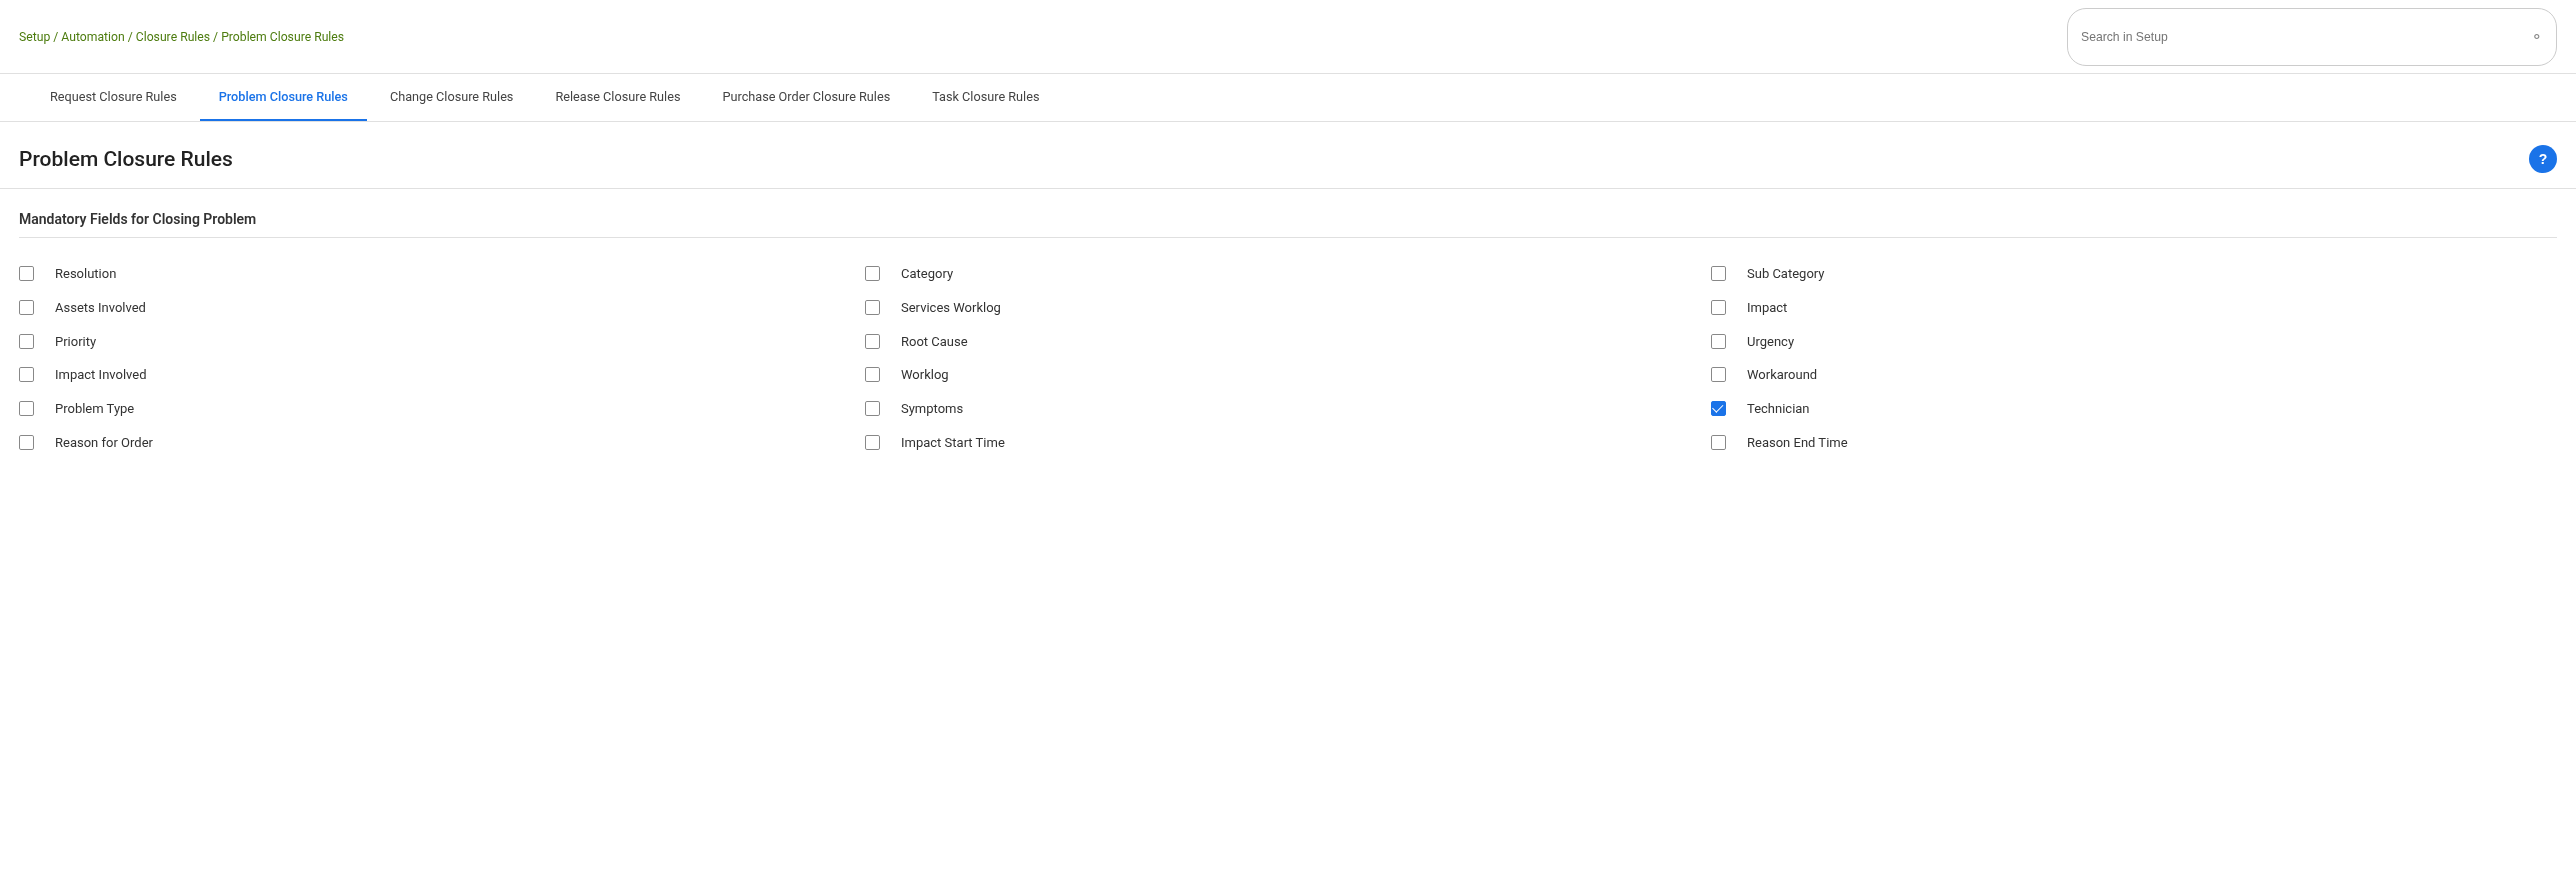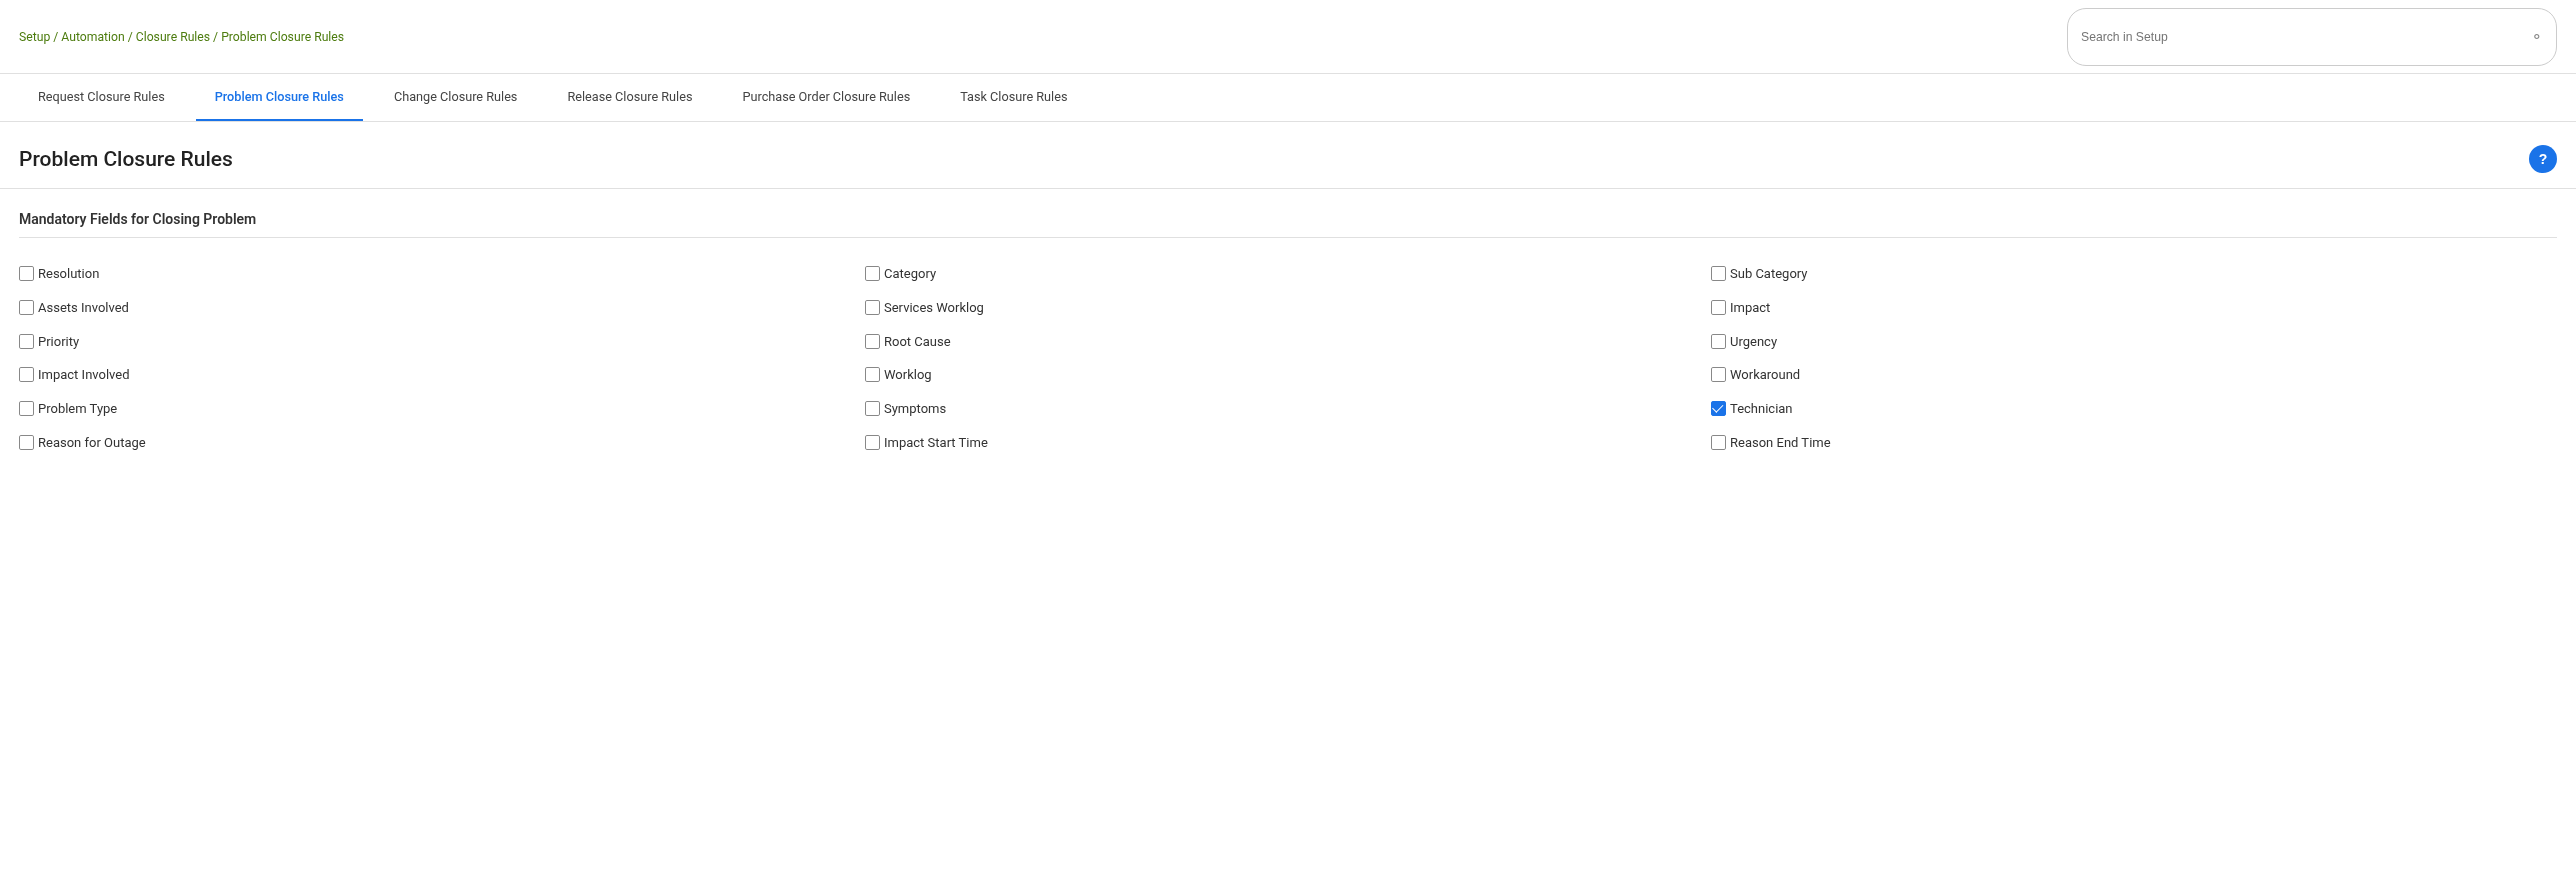--- a/index.html
+++ b/index.html
@@ -49,23 +49,23 @@
 
     .search-icon {
       color: #888;
       font-size: 15px;
       margin-left: 7.5px;
     }
 
     .tabs-bar {
       display: flex;
       align-items: flex-start;
-      padding: 0 19px;
-      border-bottom: 0.9px solid #e0e0e0;
-      gap: 12px;
+      padding: 0 31px;
+      border-bottom: 0.9px solid #e0e0e0;
+      gap: 4px;
     }
 
     .tab-item {
       padding: 15px 19px;
       font-size: 12.7px;
       color: #444;
       cursor: pointer;
       border-bottom: 2.8px solid transparent;
       white-space: nowrap;
     }
@@ -126,21 +126,21 @@
 
     .field-col {
       display: flex;
       flex-direction: column;
       gap: 0;
     }
 
     .field-item {
       display: flex;
       align-items: center;
-      gap: 4px;
+      gap: 21px;
       padding: 9.4px 0;
     }
 
     .checkbox {
       width: 15px;
       height: 15px;
       border: 1.9px solid #888;
       border-radius: 1.9px;
       cursor: pointer;
       appearance: none;
@@ -217,21 +217,21 @@
         <div class="field-item">
           <input type="checkbox" class="checkbox" style="">
           <span class="field-label">Impact Involved</span>
         </div>
         <div class="field-item">
           <input type="checkbox" class="checkbox" style="">
           <span class="field-label">Problem Type</span>
         </div>
         <div class="field-item">
           <input type="checkbox" class="checkbox" style="">
-          <span class="field-label">Reason for Outage</span>
+          <span class="field-label">Reason for Order</span>
         </div>
       </div>
       <div class="field-col">
         <div class="field-item">
           <input type="checkbox" class="checkbox" style="">
           <span class="field-label">Category</span>
         </div>
         <div class="field-item">
           <input type="checkbox" class="checkbox" style="">
           <span class="field-label">Services Worklog</span>

